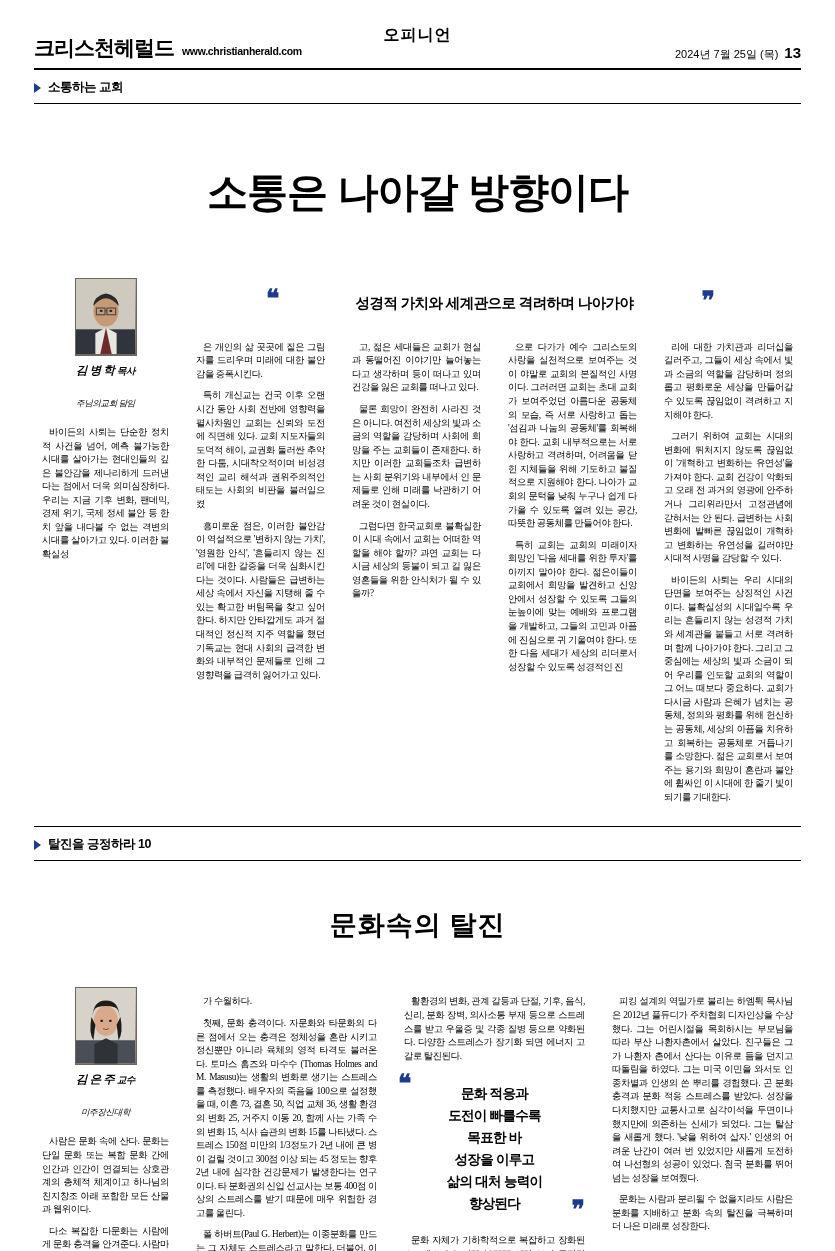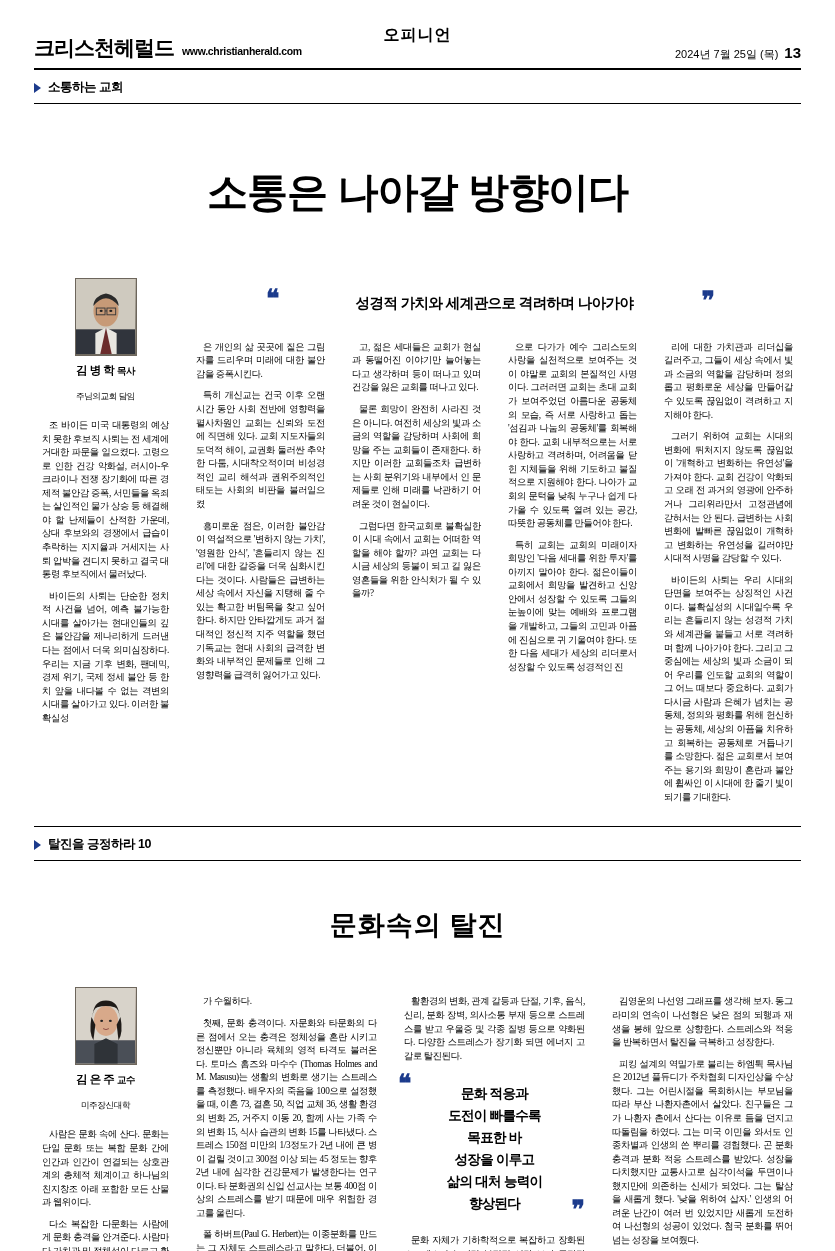--- a/index.html
+++ b/index.html
@@ -121,20 +121,21 @@
     line-height: 1.46;
     text-align: justify;
     text-indent: 7px;
     letter-spacing: -0.35px;
     word-break: break-all;
   }
 
   
   .author {
     text-align: center;
+    font-style: italic;
   }
   .author .photo {
     width: 62px;
     height: 78px;
     margin: 0 auto;
     background: #8b8277;
     border: 1px solid #6d665c;
     overflow: hidden;
     position: relative;
   }
@@ -146,21 +147,21 @@
     font-size: 11.5px;
     margin-top: 7px;
     letter-spacing: -0.5px;
   }
   .author .name .role {
     font-weight: bold;
     font-size: 9.5px;
   }
   .author .affil {
     font-size: 8.6px;
-    margin-top: 13px;
+    margin-top: 20px;
     letter-spacing: -0.4px;
   }
   .author-text { margin-top: 16px; }
 
   
   .face { position: absolute; inset: 0; }
 
   
   .pullquote1 {
     grid-column: 2 / 6;
@@ -260,21 +261,20 @@
             <line x1="30" y1="33" x2="32" y2="33" stroke="#3a3a3a" stroke-width="1"></line>
           </svg>
         </div>
         <div class="name">
           <span>김 병 학</span>
           <span class="role">목사</span>
         </div>
         <div class="affil">주님의교회 담임</div>
       </div>
       <div class="author-text">
-        <p>조 바이든 미국 대통령의 예상치 못한 후보직 사퇴는 전 세계에 거대한 파문을 일으켰다. 고령으로 인한 건강 악화설, 러시아-우크라이나 전쟁 장기화에 따른 경제적 불안감 증폭, 서민들을 옥죄는 살인적인 물가 상승 등 해결해야 할 난제들이 산적한 가운데, 상대 후보와의 경쟁에서 급습이 추락하는 지지율과 거세지는 사퇴 압박을 견디지 못하고 결국 대통령 후보직에서 물러났다.</p>
         <p>바이든의 사퇴는 단순한 정치적 사건을 넘어, 예측 불가능한 시대를 살아가는 현대인들의 깊은 불안감을 제나리하게 드러낸다는 점에서 더욱 의미심장하다. 우리는 지금 기후 변화, 팬데믹, 경제 위기, 국제 정세 불안 등 한 치 앞을 내다볼 수 없는 격변의 시대를 살아가고 있다. 이러한 불확실성</p>
       </div>
     </div>
 
     <div class="col" style="order: 0;">
       <p>은 개인의 삶 곳곳에 짙은 그림자를 드리우며 미래에 대한 불안감을 증폭시킨다.</p>
       <p>특히 개신교는 건국 이후 오랜 시간 동안 사회 전반에 영향력을 펼사차원인 교회는 신뢰와 도전에 직면해 있다. 교회 지도자들의 도덕적 해이, 교권화 둘러싼 추악한 다툼, 시대착오적이며 비성경적인 교리 해석과 권위주의적인 태도는 사회의 비판을 불러일으켰</p>
       <p>흥미로운 점은, 이러한 불안감이 역설적으로 '변하지 않는 가치', '영원한 안식', '흔들리지 않는 진리'에 대한 갈증을 더욱 심화시킨다는 것이다. 사람들은 급변하는 세상 속에서 자신을 지탱해 줄 수 있는 확고한 버팀목을 찾고 싶어 한다. 하지만 안타깝게도 과거 절대적인 정신적 지주 역할을 했던 기독교는 현대 사회의 급격한 변화와 내부적인 문제들로 인해 그 영향력을 급격히 잃어가고 있다.</p>
     </div>
 
@@ -357,20 +357,19 @@
         <div class="line">목표한 바</div>
         <div class="line">성장을 이루고</div>
         <div class="line">삶의 대처 능력이</div>
         <div class="line">향상된다</div>
         <span class="qmark qclose">❞</span>
       </div>
       <p>문화 자체가 기하학적으로 복잡하고 장화된 스트레스가 높지만 부정적 시각 보다 긍정적 영향이 많음을 기억해야 한다. 분화 충격이나 분화 적응의 스트레스는 스스로를 실패자로 여기거나 자살 충동까지 일으키지만 사람의 내면은 분화 적응의 장력력을 가지고 있다. 능동적이고 적극적인 사람은 역동적 스트레스를 긍정의 자세로 수용하여 겸손과 존중을 배우고 공감하며 새로운 통찰력을 발견한다. 일평생 시간이 지날수록 자신의 속한 분화에 적응하고 새로운 사람과 친절하며 생존 기술을 연마한다. 지 문화와 타 분화 간에 상호 의사소통을 함으로써 공동체 의식이 높아진다. 분화 적응의 도전이 빠른 사람은 목표한 바 성장을 이루고 삶의 대처 능력이 향상된다. 결국, 능동적 문화 적응은 스트레스를 잘 관리하고 균형감각을 회복하며 고난을 승리로 이끈다.</p>
     </div>
 
     <div class="col">
-      <p>김영운의 나선영 그래프를 생각해 보자. 동그라미의 연속이 나선형은 낮은 점의 되행과 재생을 봉해 앞으로 상향한다. 스트레스와 적응을 반복하면서 탈진을 극복하고 성장한다.</p>
       <p>피킹 설계의 역밀가로 불리는 하엠튁 목사님은 2012년 플듀디가 주차협회 디자인상을 수상했다. 그는 어린시절을 목회하시는 부모님을 따라 부산 나환자촌에서 살았다. 친구들은 그가 나환자 촌에서 산다는 이유로 듬을 던지고 따돌림을 하였다. 그는 미국 이민을 와서도 인종차별과 인생의 쓴 뿌리를 경험했다. 곤 분화 충격과 분화 적응 스트레스를 받았다. 성장을 다치했지만 교통사고로 심각이석을 두면이나 했지만에 의존하는 신세가 되었다. 그는 탈삼을 새롭게 했다. '낮을 위하여 삽자.' 인생의 어려운 난간이 여러 번 있었지만 새롭게 도전하여 나선형의 성공이 있었다. 첨국 분화를 뛰어넘는 성장을 보여줬다.</p>
       <p>문화는 사람과 분리될 수 없을지라도 사람은 분화를 지배하고 분화 속의 탈진을 극복하며 더 나은 미래로 성장한다.</p>
       <p></p>
     </div>
   </div>
 
 </div>
 
 </body></html>

